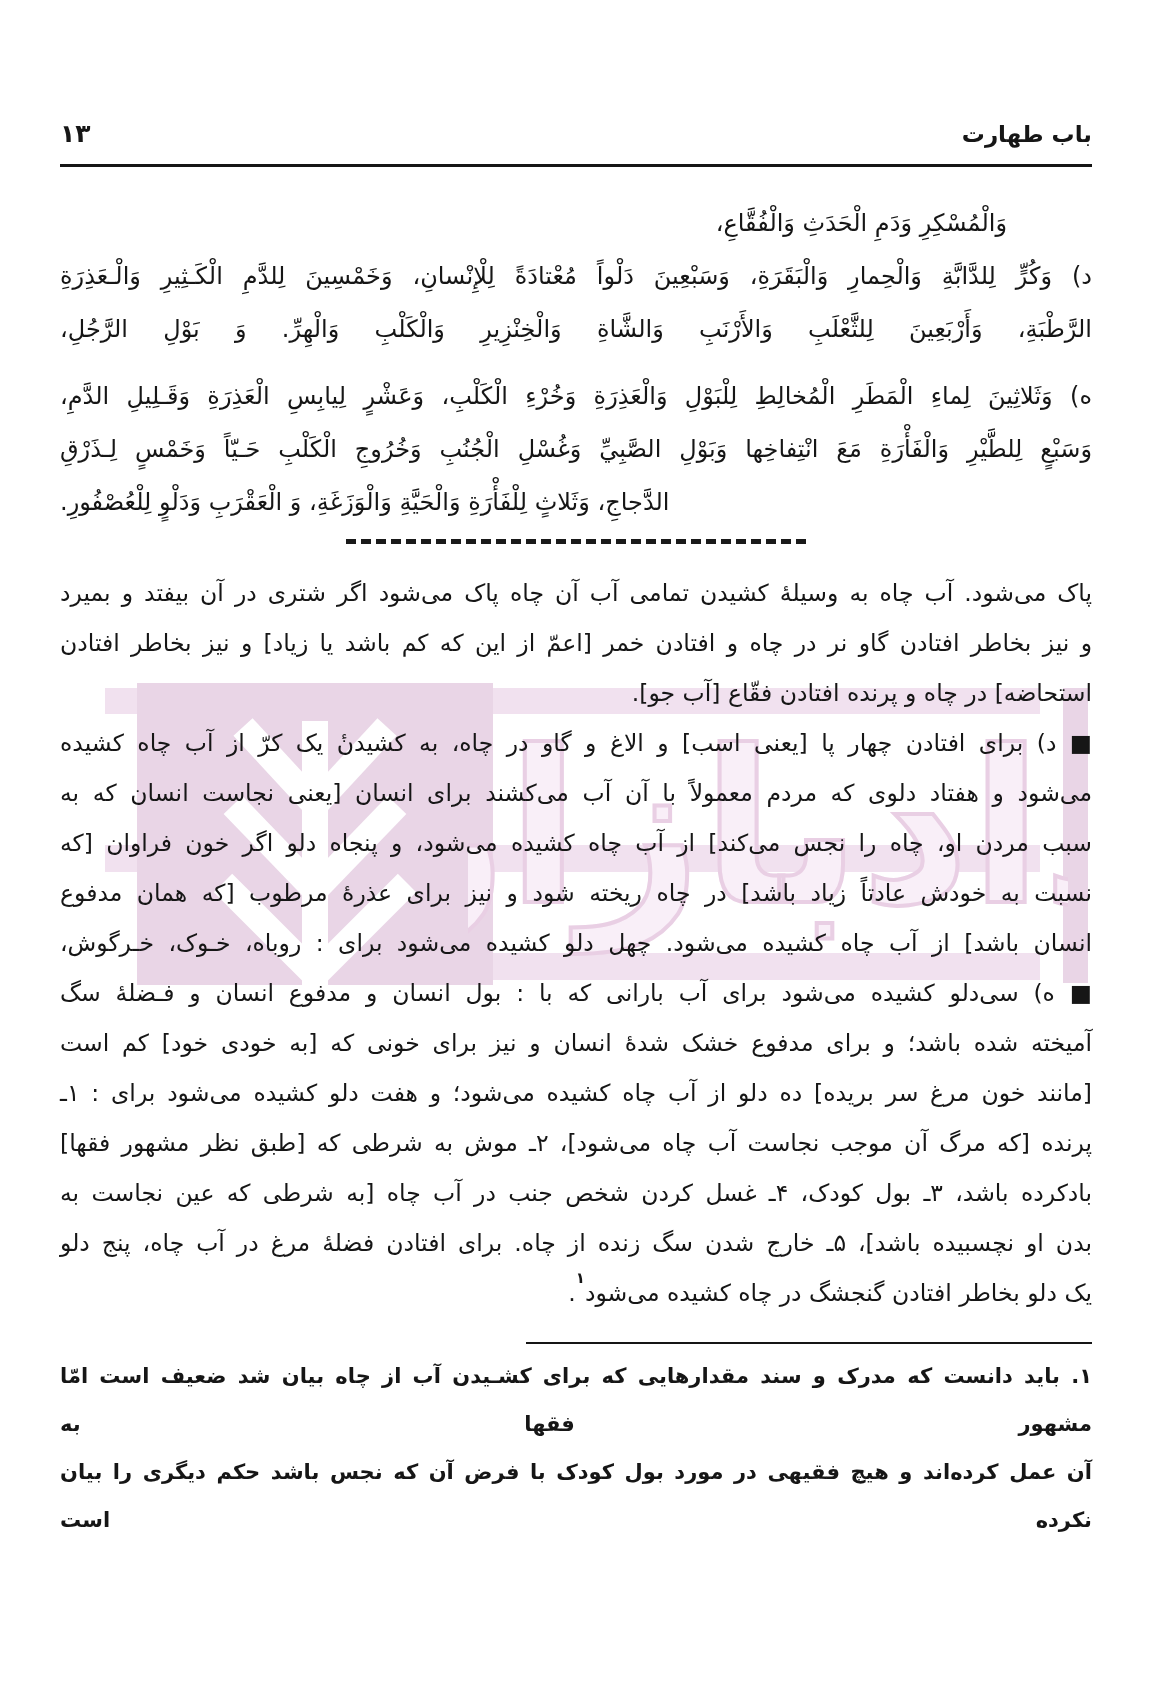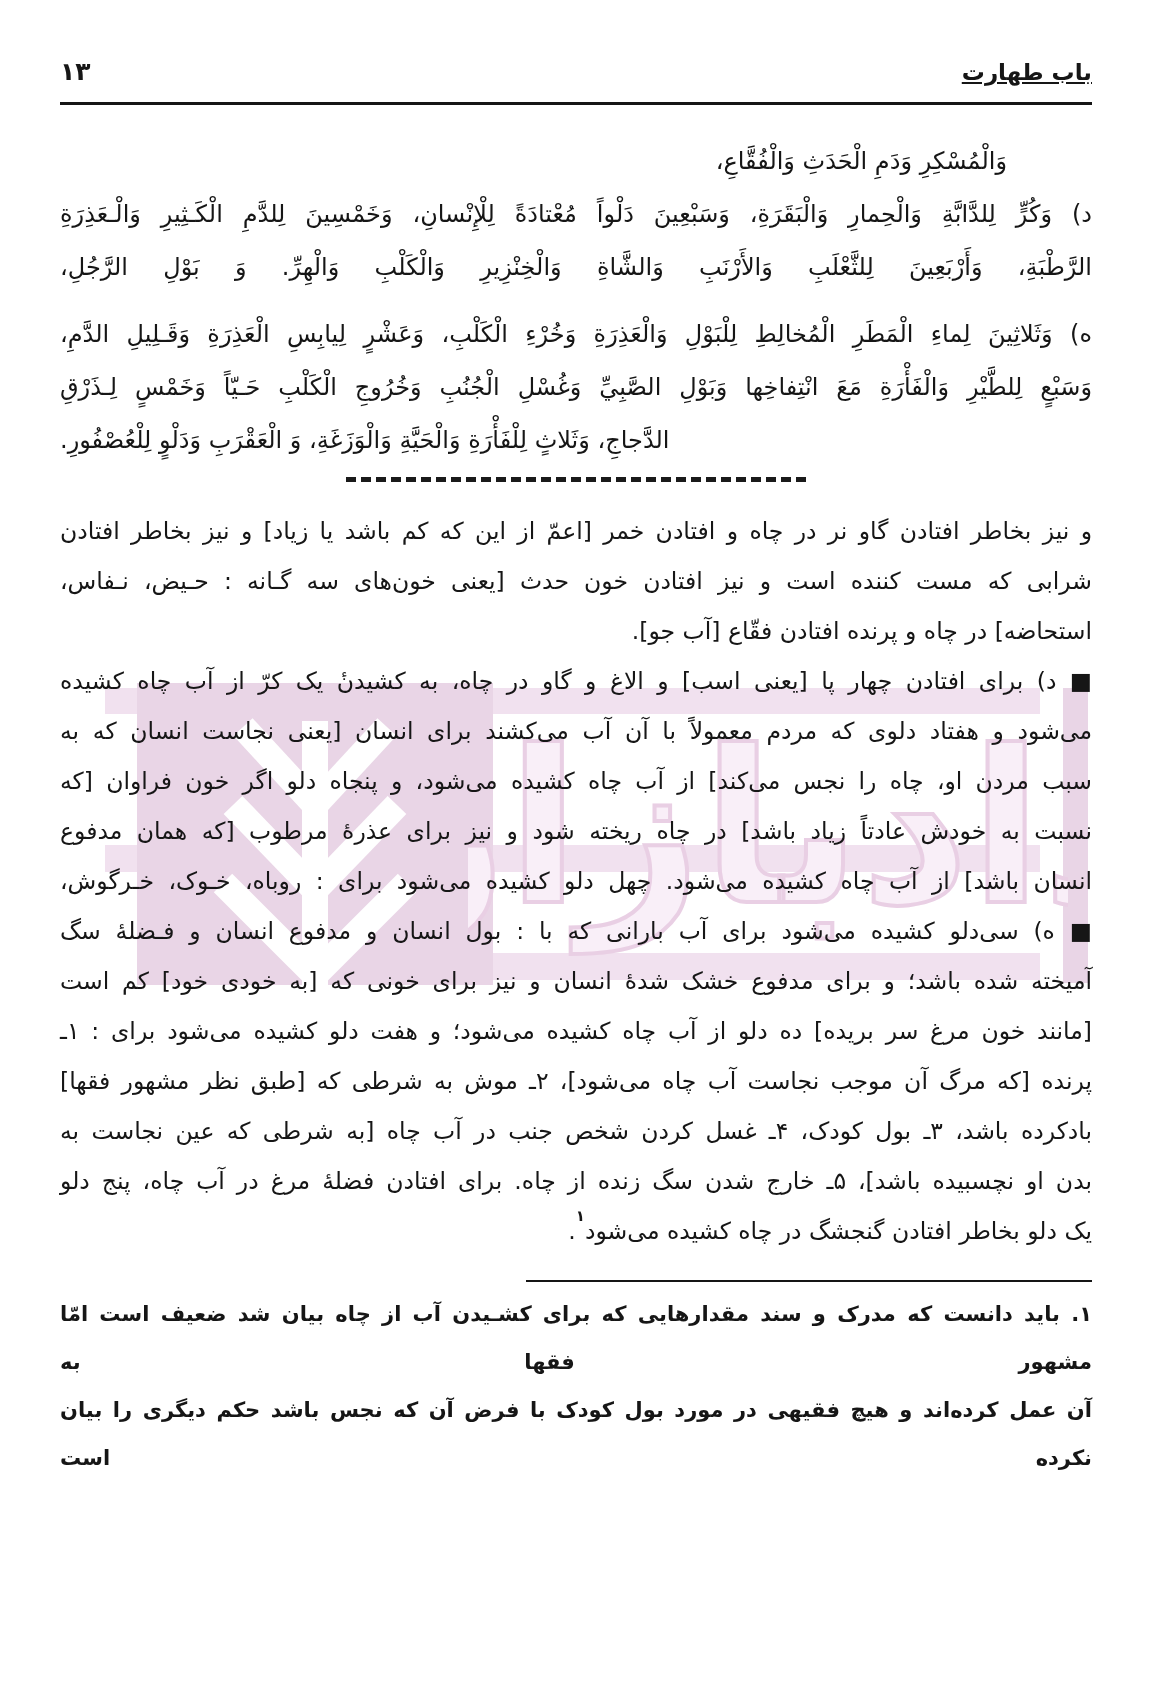--- a/index.html
+++ b/index.html
@@ -29,23 +29,23 @@
     color:#f9eff8;
     -webkit-text-stroke:4px #e9cfe4;
     letter-spacing:-6px;
     white-space:nowrap;
   }
   .wm-square svg{display:block;width:100%;height:100%;}
 
   
   .content{position:relative;z-index:1;padding:0 58px 0 60px;}
 
-  .hdr{display:flex;justify-content:space-between;align-items:flex-end;padding-top:56px;line-height:32px;}
+  .hdr{display:flex;justify-content:space-between;align-items:flex-end;padding-top:118px;line-height:32px;}
   .hdr .pageno{font-size:25px;font-weight:bold;}
-  .hdr .chapter{font-size:23px;font-weight:bold;text-decoration:underline;}
+  .hdr .chapter{font-size:23px;font-weight:bold;}
   .hdr-rule{border-top:3px solid #151515;margin-top:14px;height:0;}
 
   .matn{direction:rtl;margin-top:30px;font-size:24px;line-height:53px;}
   .m-line{text-align:justify;text-align-last:justify;}
   .m-first{text-align:right;text-align-last:right;padding-right:85px;}
   .m-gap{margin-top:14px;}
   .m-last{text-align:left;text-align-last:left;}
 
   .dash-sep{width:460px;margin:10px auto 0 auto;border-top:5px dashed #1a1a1a;height:0;}
 
@@ -98,22 +98,22 @@
       <div class="m-line">د) وَكُرٍّ لِلدَّابَّةِ وَالْحِمارِ وَالْبَقَرَةِ، وَسَبْعِينَ دَلْواً مُعْتادَةً لِلْإِنْسانِ، وَخَمْسِينَ لِلدَّمِ الْكَـثِيرِ وَالْـعَذِرَةِ</div>
       <div class="m-line">الرَّطْبَةِ، وَأَرْبَعِينَ لِلثَّعْلَبِ وَالأَرْنَبِ وَالشَّاةِ وَالْخِنْزِيرِ وَالْكَلْبِ وَالْهِرِّ. وَ بَوْلِ الرَّجُلِ،</div>
       <div class="m-line m-gap">ه) وَثَلاثِينَ لِماءِ الْمَطَرِ الْمُخالِطِ لِلْبَوْلِ وَالْعَذِرَةِ وَخُرْءِ الْكَلْبِ، وَعَشْرٍ لِيابِسِ الْعَذِرَةِ وَقَـلِيلِ الدَّمِ،</div>
       <div class="m-line">وَسَبْعٍ لِلطَّيْرِ وَالْفَأْرَةِ مَعَ انْتِفاخِها وَبَوْلِ الصَّبِيِّ وَغُسْلِ الْجُنُبِ وَخُرُوجِ الْكَلْبِ حَـيّاً وَخَمْسٍ لِـذَرْقِ</div>
       <div class="m-line m-last">الدَّجاجِ، وَثَلاثٍ لِلْفَأْرَةِ وَالْحَيَّةِ وَالْوَزَغَةِ، وَ الْعَقْرَبِ وَدَلْوٍ لِلْعُصْفُورِ.</div>
     </section>
 
     <div class="dash-sep"></div>
 
     <section class="commentary">
+      <div class="c-line">پاک می‌شود. آب چاه به وسیلهٔ کشیدن تمامی آب آن چاه پاک می‌شود اگر شتری در آن بیفتد و بمیرد</div>
       <div class="c-line">و نیز بخاطر افتادن گاو نر در چاه و افتادن خمر [اعمّ از این که کم باشد یا زیاد] و نیز بخاطر افتادن</div>
-      <div class="c-line">شرابی که مست کننده است و نیز افتادن خون حدث [یعنی خون‌های سه گـانه : حـیض، نـفاس،</div>
       <div class="c-end">استحاضه] در چاه و پرنده افتادن فقّاع [آب جو].</div>
 
       <div class="c-line">■ د) برای افتادن چهار پا [یعنی اسب] و الاغ و گاو در چاه، به کشیدنٔ یک کرّ از آب چاه کشیده</div>
       <div class="c-line">می‌شود و هفتاد دلوی که مردم معمولاً با آن آب می‌کشند برای انسان [یعنی نجاست انسان که به</div>
       <div class="c-line">سبب مردن او، چاه را نجس می‌کند] از آب چاه کشیده می‌شود، و پنجاه دلو اگر خون فراوان [که</div>
       <div class="c-line">نسبت به خودش عادتاً زیاد باشد] در چاه ریخته شود و نیز برای عذرهٔ مرطوب [که همان مدفوع</div>
       <div class="c-line">انسان باشد] از آب چاه کشیده می‌شود. چهل دلو کشیده می‌شود برای : روباه، خـوک، خـرگوش،</div>
 
       <div class="c-line">■ ه) سی‌دلو کشیده می‌شود برای آب بارانی که با : بول انسان و مدفوع انسان و فـضلهٔ سگ</div>
       <div class="c-line">آمیخته شده باشد؛ و برای مدفوع خشک شدهٔ انسان و نیز برای خونی که [به خودی خود] کم است</div>

